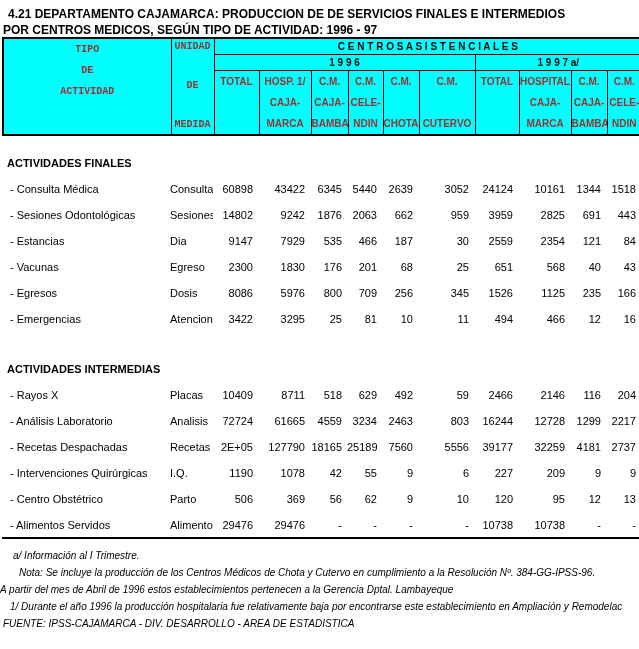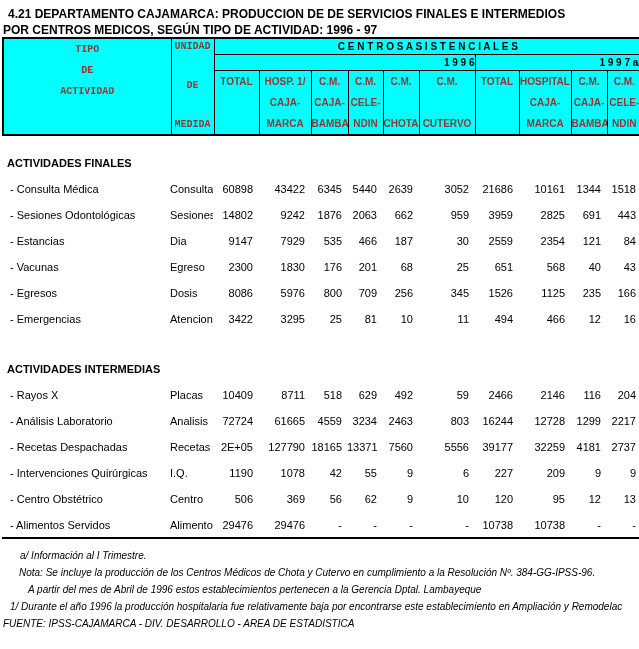--- a/index.html
+++ b/index.html
@@ -24,43 +24,43 @@
   .corner-activity .cline { line-height: 21px; height: 21px; }
   .corner-unit { height: 93px; }
   .corner-unit .inner {
     display: flex; flex-direction: column; justify-content: space-between;
     height: 93px; text-align: center; gap: 22px;
   }
   .corner-unit .cline { line-height: 15px; }
   .red-h { color: #993333; font-family: Liberation Mono, monospace; }
   .black-h { color: #000; }
   .group-row th { height: 16px; text-align: center; font-size: 10px; line-height: 15px; }
-  .year-row th { height: 16px; text-align: right; font-size: 10px; line-height: 15px; }
+  .year-row th { height: 16px; text-align: center; font-size: 10px; line-height: 15px; }
   th.colhead { height: 63px; text-align: center; color: #993333; overflow: hidden; }
   th.colhead .hline { line-height: 21px; height: 21px; white-space: nowrap; overflow: hidden; }
 
   
   .body-table { border-bottom: 2px solid #000; }
   .body-table td {
     padding: 0; font-size: 11px; height: 26px; vertical-align: middle;
     white-space: nowrap; overflow: hidden;
   }
   tr.spacer1 td { height: 14px; }
   tr.spacer2 td { height: 24px; }
   td.section-heading { font-weight: bold; padding-left: 5px; font-size: 11px; }
   td.rlabel { padding-left: 8px; }
   td.unit { }
   td.val { text-align: right; padding-right: 5px; }
 
   
   .footnotes { margin-top: 8px; }
   .fn { font-style: italic; font-size: 10px; line-height: 17px; white-space: nowrap; overflow: hidden; }
-  .fn-0 { padding-left: 20px; }
+  .fn-0 { padding-left: 13px; }
   .fn-1 { padding-left: 3px; margin-left: 16px; }
-  .fn-2 { padding-left: 28px; }
+  .fn-2 { }
   .fn-3 { padding-left: 10px; font-style: italic; }
   .fn-4 { padding-left: 3px; font-style: italic; }
 </style>
 </head>
 <body>
 
 <div class="titles">
   <div class="title-line">4.21   DEPARTAMENTO  CAJAMARCA: PRODUCCION DE DE SERVICIOS FINALES E INTERMEDIOS</div>
   <div class="title-line title-line2">POR CENTROS  MEDICOS, SEGÚN TIPO DE ACTIVIDAD: 1996 - 97</div>
 </div>
@@ -179,21 +179,21 @@
       </tr>
       <tr>
         <td class="rlabel">- Consulta Médica</td>
         <td class="unit">Consulta</td>
         <td class="val">60898</td>
         <td class="val">43422</td>
         <td class="val">6345</td>
         <td class="val">5440</td>
         <td class="val">2639</td>
         <td class="val">3052</td>
-        <td class="val">21686</td>
+        <td class="val">24124</td>
         <td class="val">10161</td>
         <td class="val">1344</td>
         <td class="val">1518</td>
       </tr>
       <tr>
         <td class="rlabel">- Sesiones Odontológicas</td>
         <td class="unit">Sesiones</td>
         <td class="val">14802</td>
         <td class="val">9242</td>
         <td class="val">1876</td>
@@ -294,21 +294,21 @@
         <td class="val">12728</td>
         <td class="val">1299</td>
         <td class="val">2217</td>
       </tr>
       <tr>
         <td class="rlabel">- Recetas Despachadas</td>
         <td class="unit">Recetas</td>
         <td class="val">2E+05</td>
         <td class="val">127790</td>
         <td class="val">18165</td>
-        <td class="val">13371</td>
+        <td class="val">25189</td>
         <td class="val">7560</td>
         <td class="val">5556</td>
         <td class="val">39177</td>
         <td class="val">32259</td>
         <td class="val">4181</td>
         <td class="val">2737</td>
       </tr>
       <tr>
         <td class="rlabel">- Intervenciones Quirúrgicas</td>
         <td class="unit">I.Q.</td>
@@ -318,21 +318,21 @@
         <td class="val">55</td>
         <td class="val">9</td>
         <td class="val">6</td>
         <td class="val">227</td>
         <td class="val">209</td>
         <td class="val">9</td>
         <td class="val">9</td>
       </tr>
       <tr>
         <td class="rlabel">- Centro Obstétrico</td>
-        <td class="unit">Centro</td>
+        <td class="unit">Parto</td>
         <td class="val">506</td>
         <td class="val">369</td>
         <td class="val">56</td>
         <td class="val">62</td>
         <td class="val">9</td>
         <td class="val">10</td>
         <td class="val">120</td>
         <td class="val">95</td>
         <td class="val">12</td>
         <td class="val">13</td>

